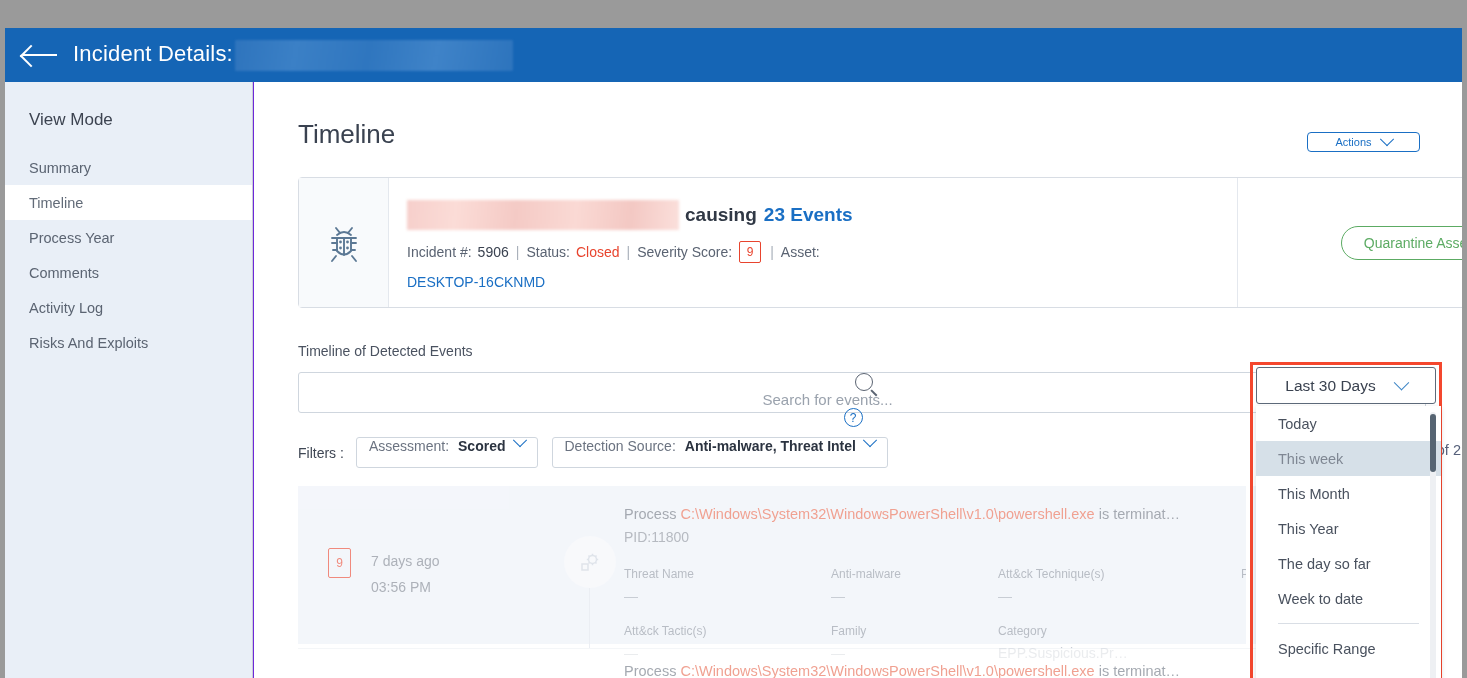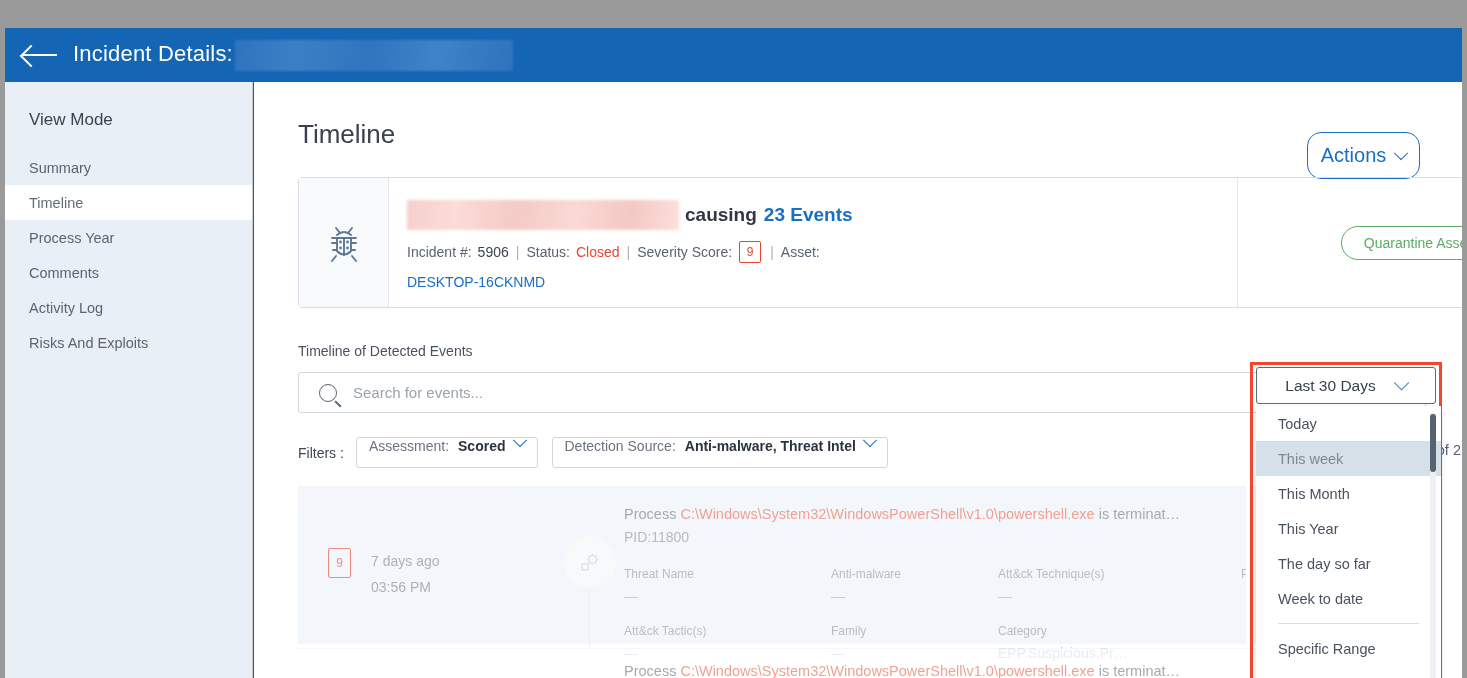--- a/index.html
+++ b/index.html
@@ -97,26 +97,26 @@
     width: 1208px; height: 618px;
     background: #ffffff;
     overflow: hidden;
   }
   .page-title {
     font-size: 26px; color: #3a4250;
     padding: 37px 0 0 44px;
   }
   .actions-btn {
     position: absolute; right: 42px; top: 50px;
-    width: 113px; height: 47px;
+    width: 113px; height: 20px;
     border: 1px solid #1a6fc4;
-    border-radius: 14px;
+    border-radius: 4px;
     background: #fff;
     color: #1a6fc4;
-    font-size: 20px;
+    font-size: 11px;
     display: flex; align-items: center; justify-content: center;
     gap: 10px;
     cursor: pointer;
   }
   .chev {
     width: 10px; height: 10px;
     border-right: 1.6px solid currentColor;
     border-bottom: 1.6px solid currentColor;
     transform: rotate(45deg) translate(-2px,-2px);
     flex: 0 0 auto;
@@ -195,20 +195,21 @@
     position: absolute; left: 44px; top: 261px;
     font-size: 14px; color: #4a5260;
   }
   .searchbar {
     position: absolute; left: 44px; top: 290px;
     width: 1128px; height: 41px;
     border: 1px solid #cfd6de;
     border-radius: 3px;
     display: flex; align-items: center;
     background: #fff;
+    flex-direction: column;
   }
   .search-icon {
     width: 18px; height: 18px;
     margin: 0 16px 0 20px;
     border: 1.8px solid #5b6472;
     border-radius: 50%;
     position: relative; flex: 0 0 auto;
   }
   .search-icon::after {
     content: ""; position: absolute;

